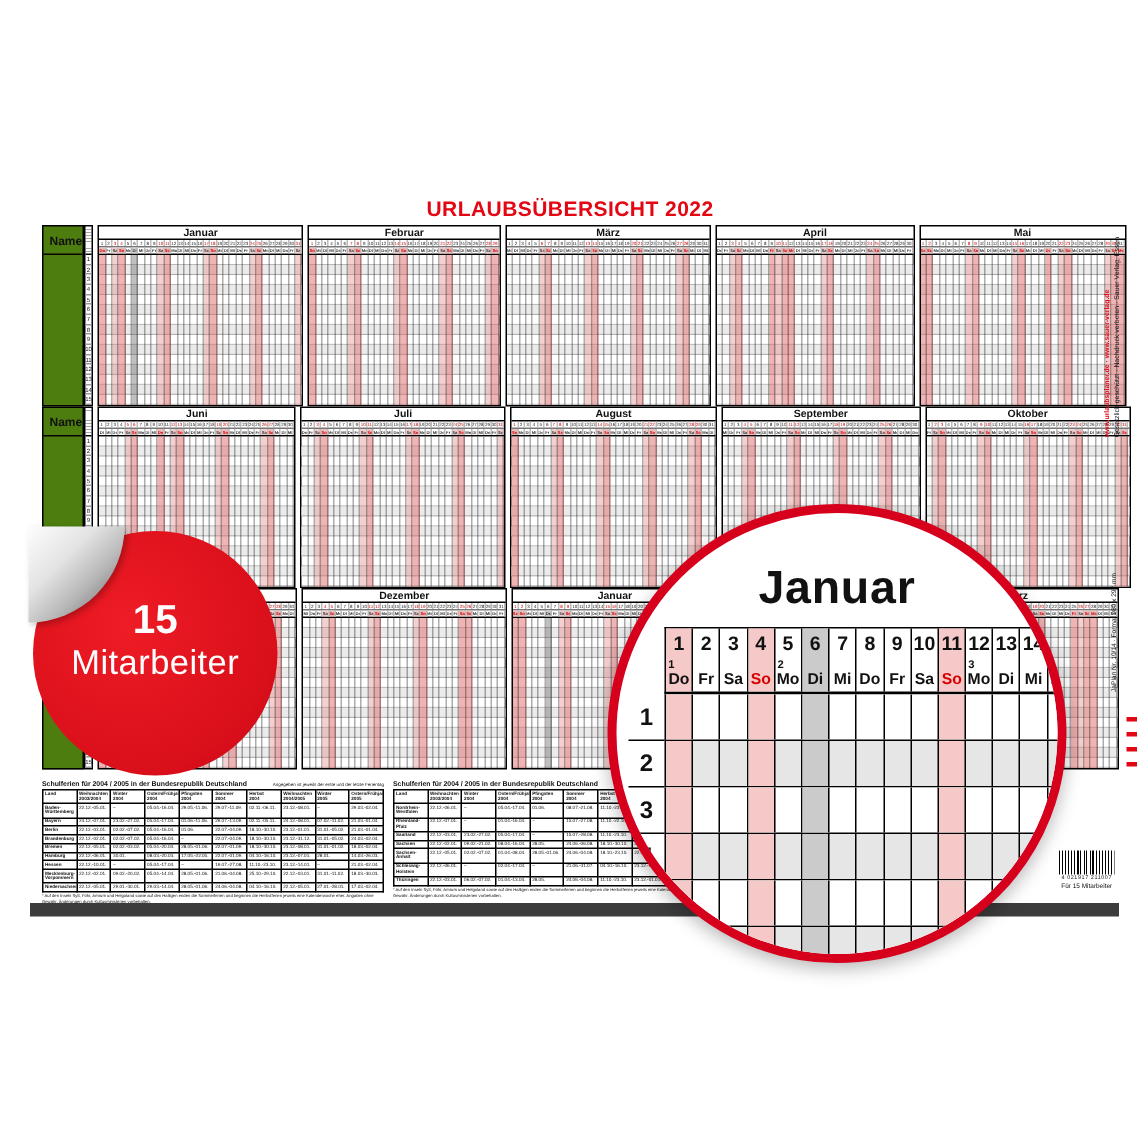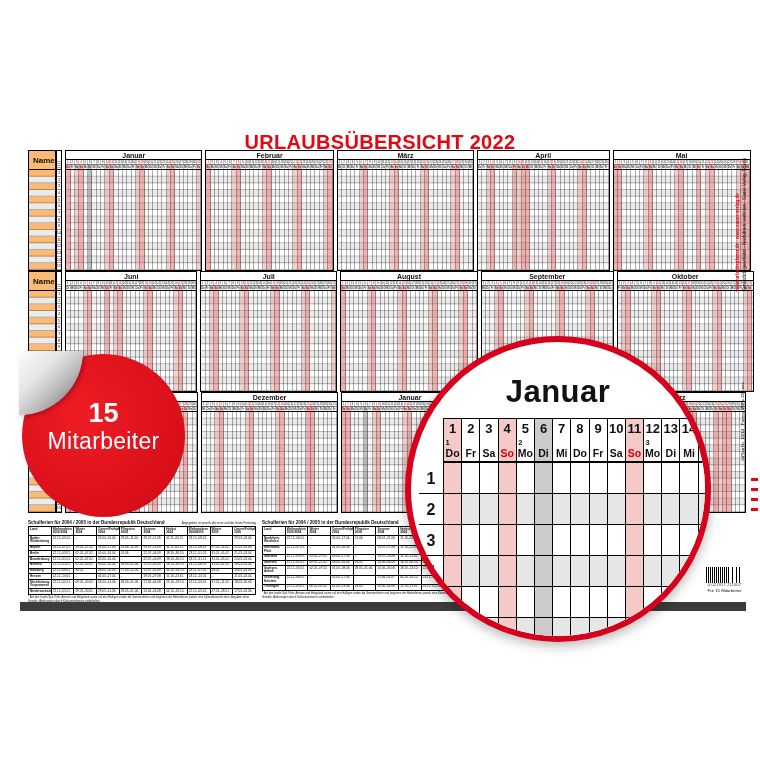--- a/index.html
+++ b/index.html
@@ -2,26 +2,26 @@
 <html><head>
 <meta charset="utf-8">
 <style>
   *{box-sizing:border-box;margin:0;padding:0}
   html,body{background:#fff}
   #canvas{position:relative;width:760px;height:760px;background:#fff;overflow:hidden;
           font-family:"Liberation Sans",sans-serif;color:#111}
 
   
   .title{position:absolute;left:0;right:0;top:131px;text-align:center;
-         font-size:20px;font-weight:bold;letter-spacing:.3px;color:#e30613}
+         font-size:14px;font-weight:bold;letter-spacing:.3px;color:#e30613}
 
   
   .bands{position:absolute;left:28px;top:150px;width:707px;z-index:2}
   .band{display:flex;height:121px}
-  .namecol{width:68px;border:1.3px solid #000;display:flex;flex-direction:column;background:#fdba74}
+  .namecol{width:68px;border:1.3px solid #000;display:flex;flex-direction:row;background:#4d7c0f}
   .hd{height:19px;border-bottom:1px solid #000;font-size:8px;font-weight:bold;
       display:flex;align-items:center;padding-left:4px}
   .hd2{height:19px;border-bottom:1px solid #000;background:
        repeating-linear-gradient(to bottom,transparent 0 1.6px,rgba(0,0,0,.35) 1.6px 2.1px)}
   .colbody{flex:1}
   .rowbg{background-image:
       linear-gradient(to bottom,transparent calc(100% - .6px),rgba(0,0,0,.28) calc(100% - .6px)),
       linear-gradient(to bottom,transparent 50%,#ebebeb 50%);
       background-size:100% calc(100%/15),100% calc(100%/7.5)}
   .minicols{width:17px;border-top:1.3px solid #000;border-bottom:1.3px solid #000;

